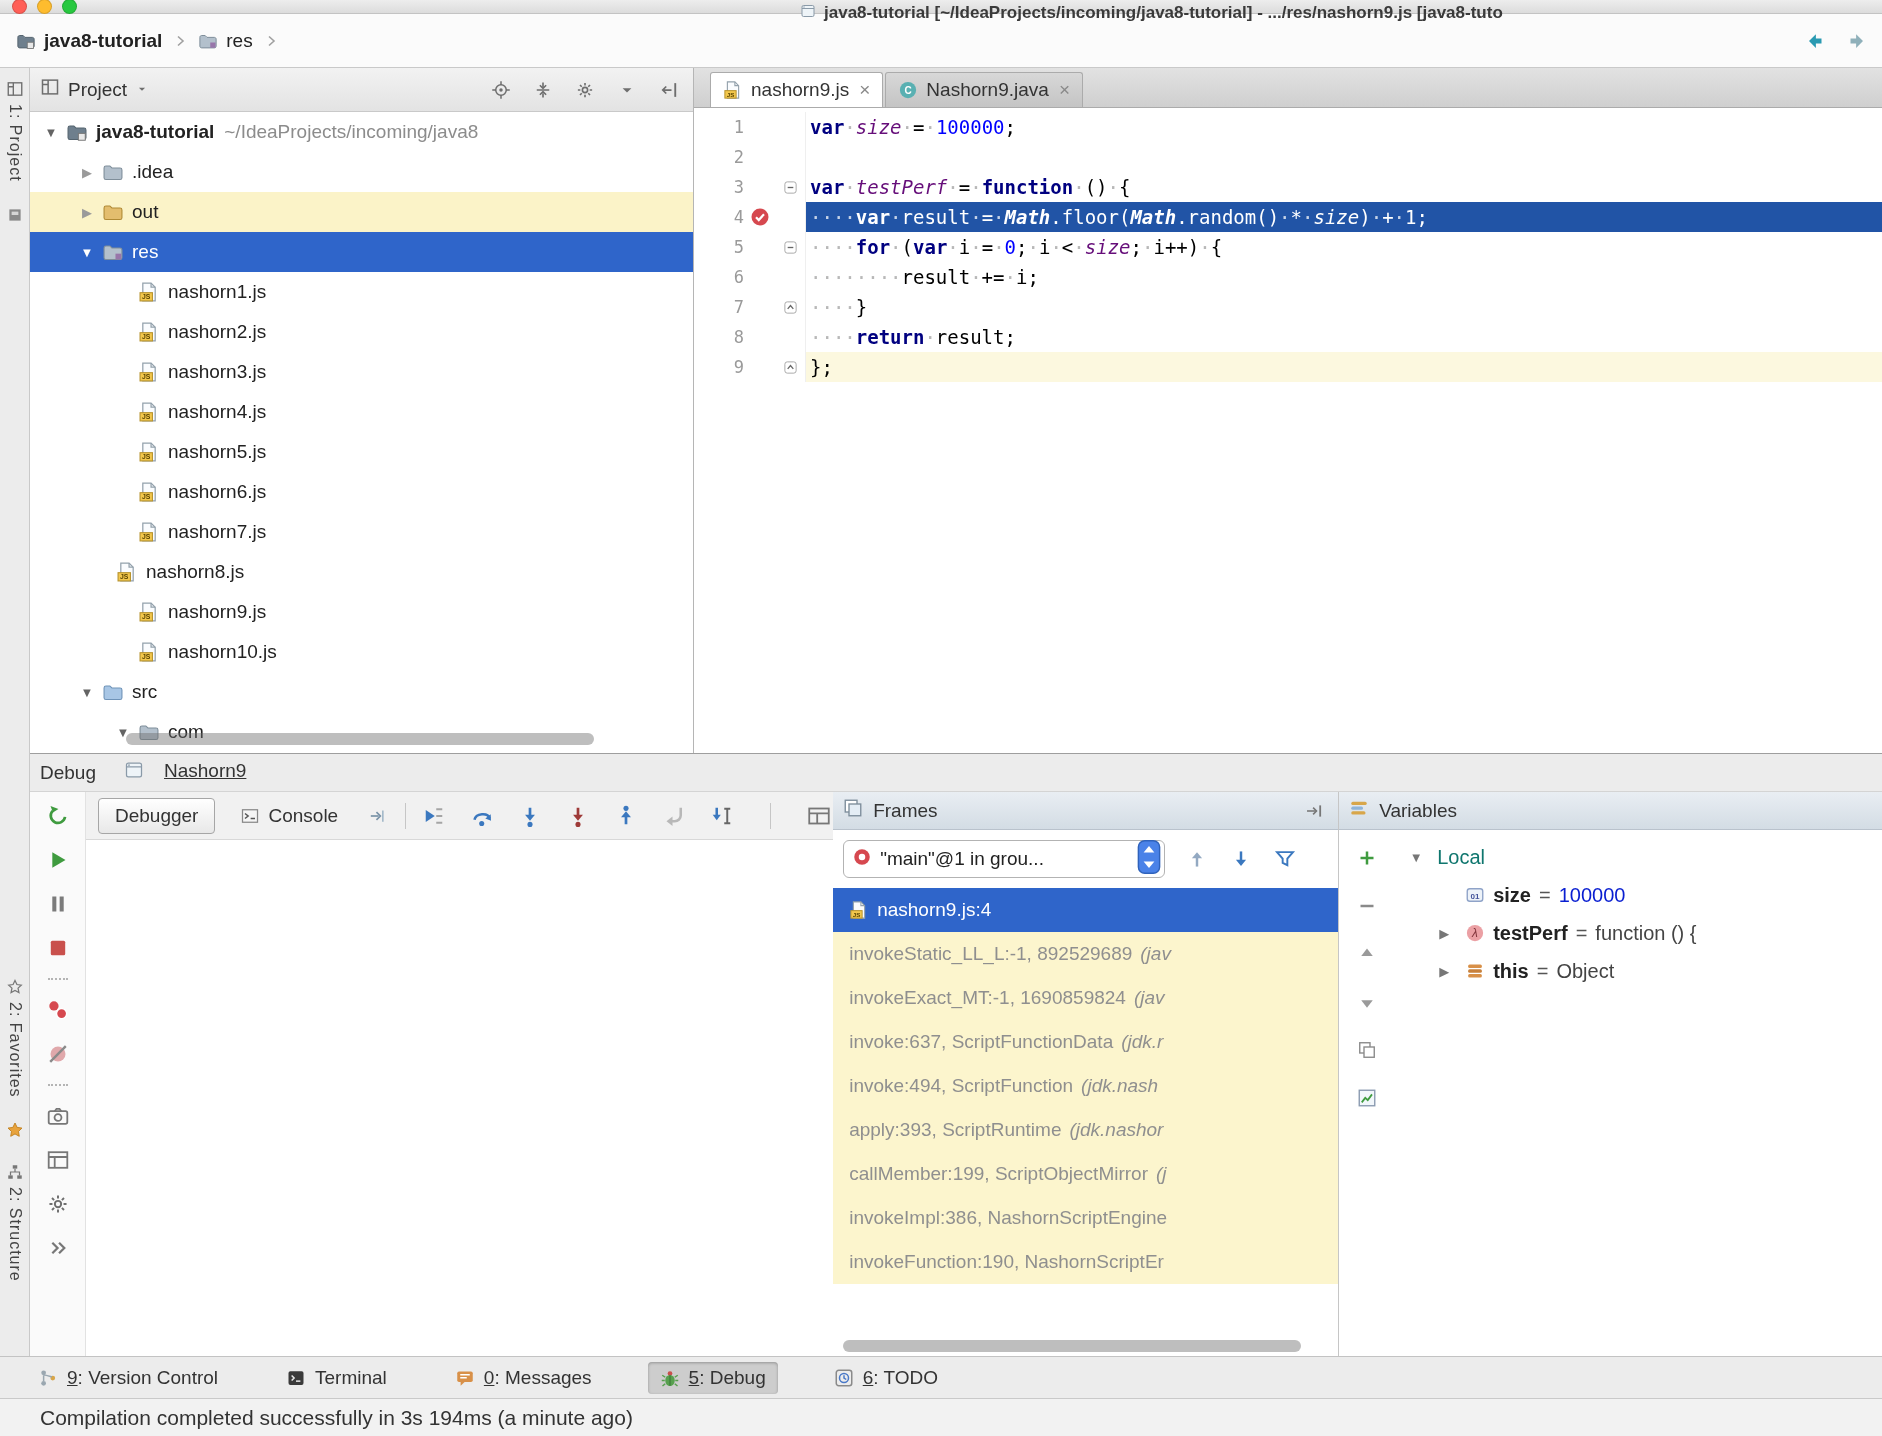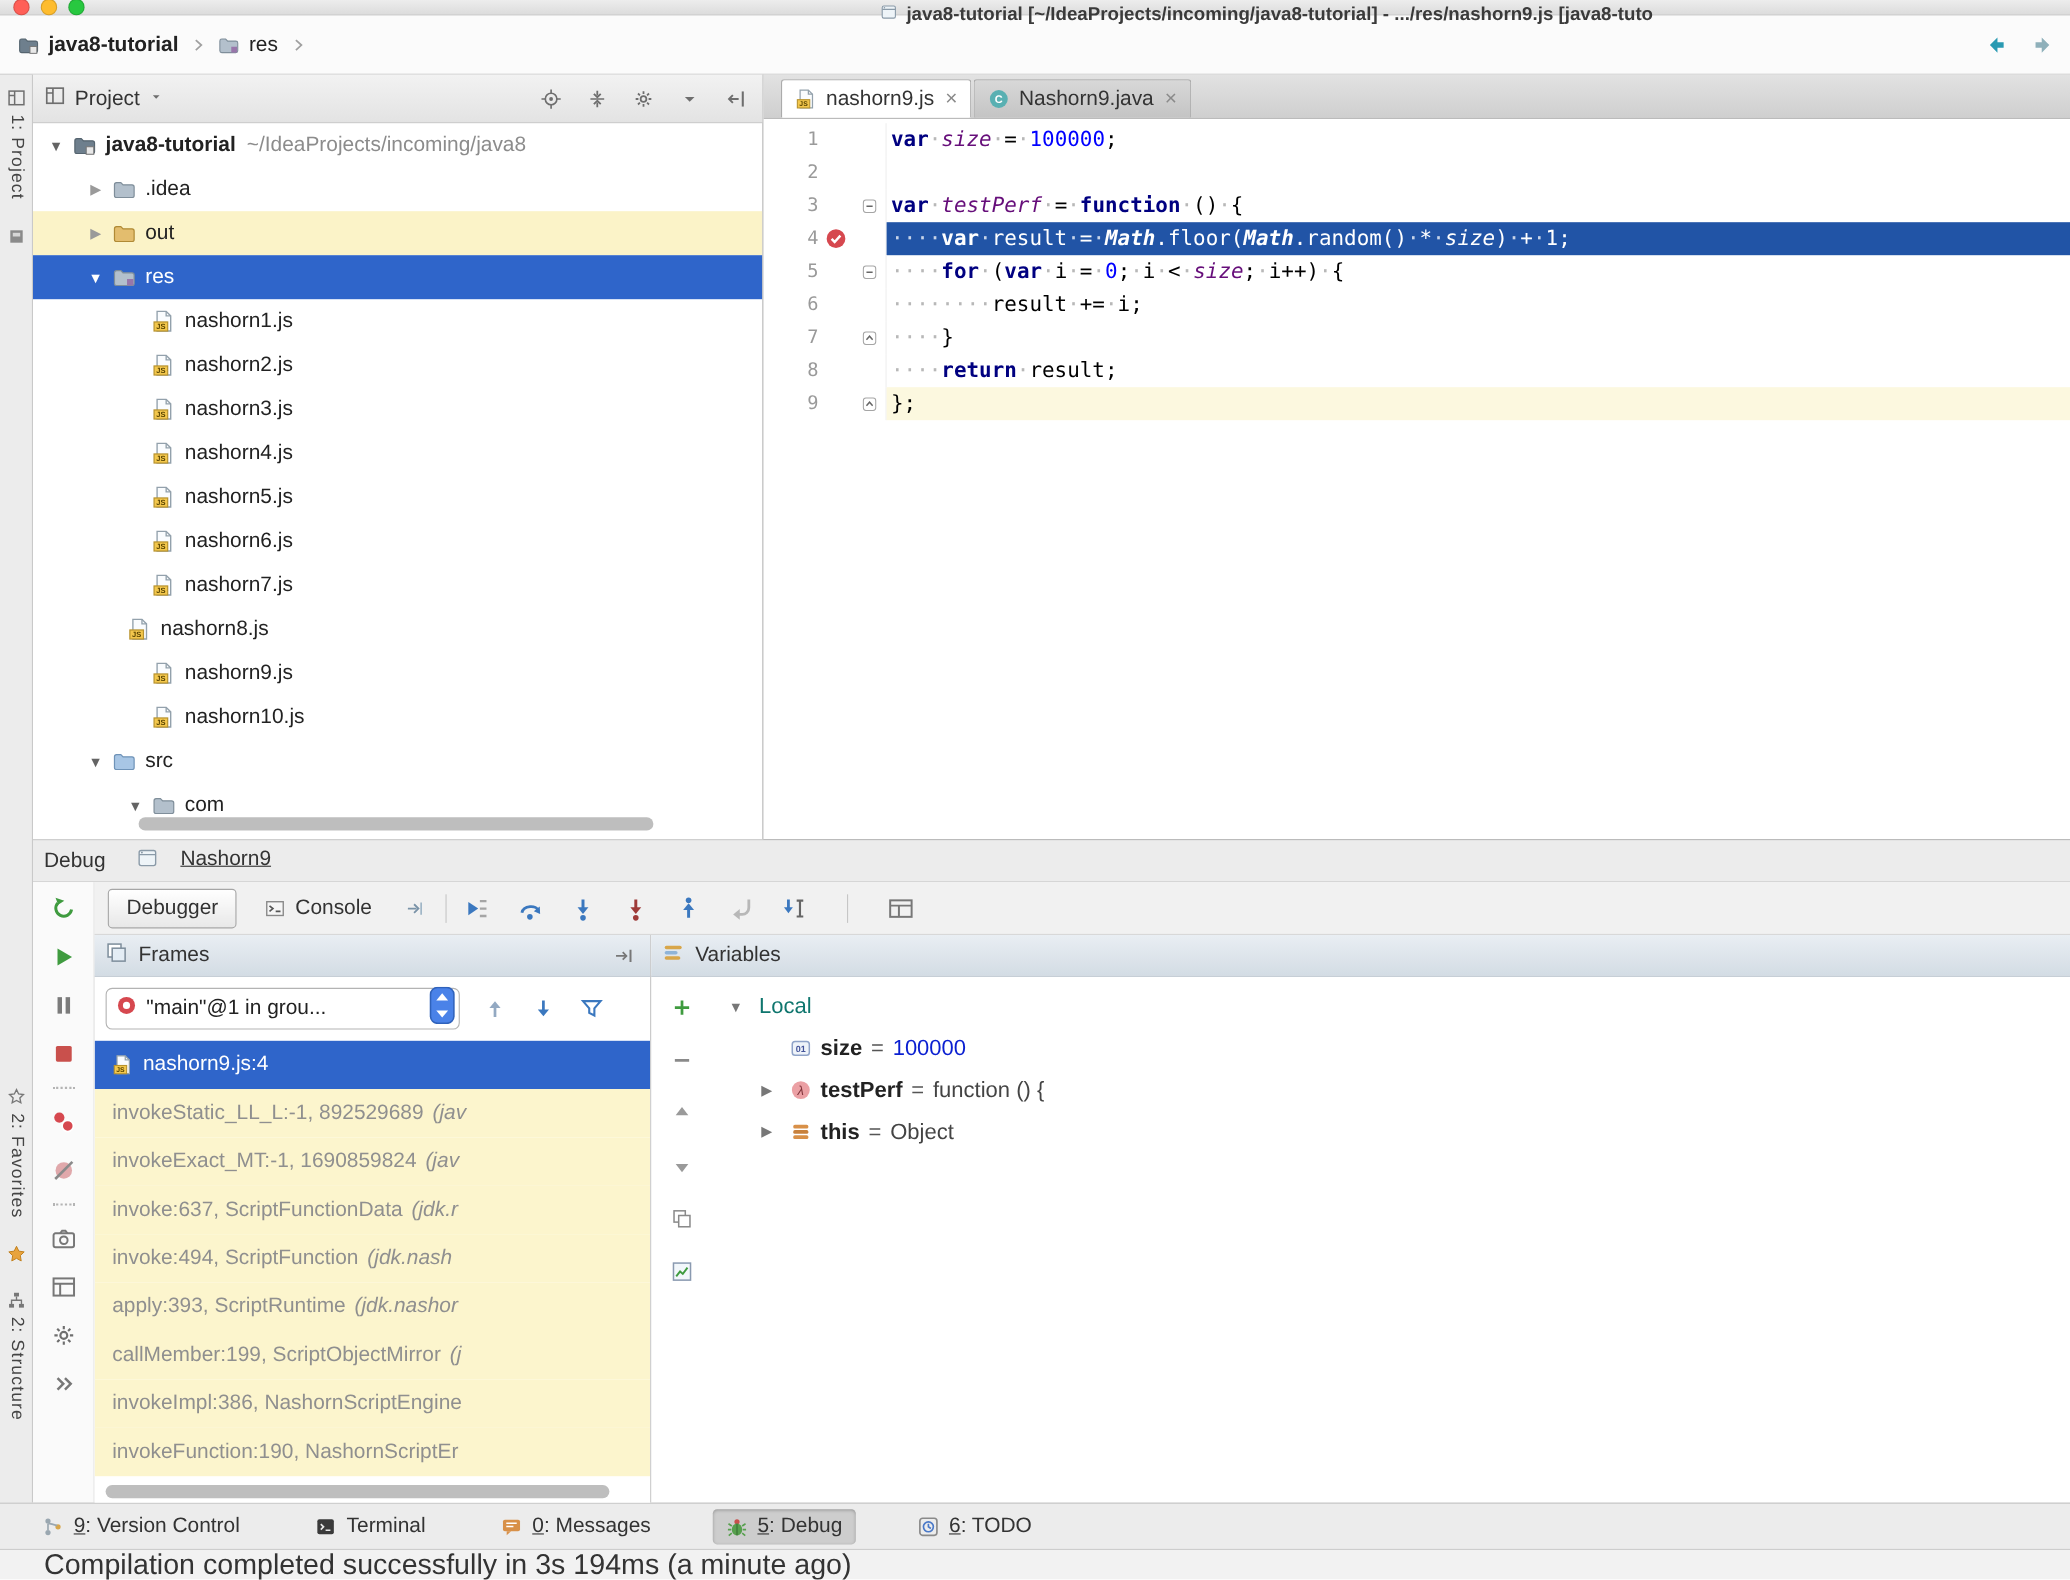--- a/index.html
+++ b/index.html
@@ -72,21 +72,21 @@
   .t.w { color:#b8b8b8; }
   .cline.exec .t.w { color:rgba(255,255,255,.75) !important; }
 
   
   .debug { height:603px; flex:0 0 auto; border-top:1px solid #9e9e9e; display:flex; flex-direction:column; background:#fff; }
   .debug-head { height:38px; flex:0 0 auto; background:#ececec; border-bottom:1px solid #d4d4d4; display:flex; align-items:center; padding-left:10px; gap:18px; font-size:19px; color:#333; }
   .dtab { display:flex; gap:20px; padding:3px 10px;text-decoration:underline; }
   .debug-body { flex:1; display:flex; min-height:0; }
   .dleft { width:56px; flex:0 0 auto; background:#fafafa; border-right:1px solid #e2e2e2; display:flex; flex-direction:column; align-items:center; padding-top:10px; gap:16px; }
   .dotsep { width:20px; border-top:2px dotted #b4b4b4; margin:0; }
-  .dright { flex:1; display:flex; flex-direction:column; min-width:0; }
+  .dright { flex:1; display:flex; flex-direction:row; min-width:0; }
   .dtoolbar { height:48px; flex:0 0 auto; background:#f1f1f1; border-bottom:1px solid #d8d8d8; display:flex; align-items:center; padding-left:12px; }
   .vtabs { display:flex; gap:8px; align-items:center; }
   .vtab { padding:6px 16px; font-size:19px; border-radius:4px; display:flex; gap:8px; align-items:center; color:#333; border:1px solid transparent; }
   .vtab.active { background:linear-gradient(#ffffff,#e8e8e8); border:1px solid #a6a6a6; }
   .vsep { width:1px; height:26px; background:#c6c6c6; margin:0 14px; flex:0 0 auto; }
   .steps { display:flex; gap:20px; align-items:center; }
   .icobtn { width:28px; height:28px; display:flex; align-items:center; justify-content:center; border-radius:4px; }
   .dcontent { flex:1; display:flex; min-height:0; }
 
   .frames { width:506px; flex:0 0 auto; border-right:1px solid #c6c6c6; display:flex; flex-direction:column; min-height:0;text-align:right; }
@@ -111,21 +111,21 @@
   .vname { font-weight:bold; color:#222; }
   .veq { color:#555; }
   .vval.num { color:#0a1fd1; }
   .vval.code { color:#444; }
 
   
   .toolbar-bottom { height:42px; flex:0 0 auto; background:#ececec; border-top:1px solid #c3c3c3; display:flex; align-items:center; padding-left:26px; gap:44px; font-size:19px; color:#333; }
   .tbtn { display:flex; align-items:center; gap:9px; padding:5px 12px; border-radius:4px; }
   .tbtn.active { background:#cdcdcd; box-shadow:inset 0 1px 3px rgba(0,0,0,.28); }
   .tbtn .mn { text-decoration:underline; }
-  .statusbar { height:28px; flex:0 0 auto; background:#f2f2f2; border-top:1px solid #c9c9c9; display:flex; align-items:center; padding-left:40px; font-size:26px; color:#333; }
+  .statusbar { height:38px; flex:0 0 auto; background:#f2f2f2; border-top:1px solid #c9c9c9; display:flex; align-items:center; padding-left:40px; font-size:21px; color:#333; }
 
   
   .ico { display:inline-flex; width:22px; height:22px; flex:0 0 auto; }
   .ico svg { width:100%; height:100%; display:block; }
   .i14 { width:14px; height:14px; } .i15 { width:15px; height:15px; }
   .i16 { width:16px; height:16px; } .i18 { width:18px; height:18px; }
   .i20 { width:20px; height:20px; } .i22 { width:22px; height:22px; }
   .i24 { width:24px; height:24px; }
   .stepper-ico { width:24px; height:34px; }
 </style>

